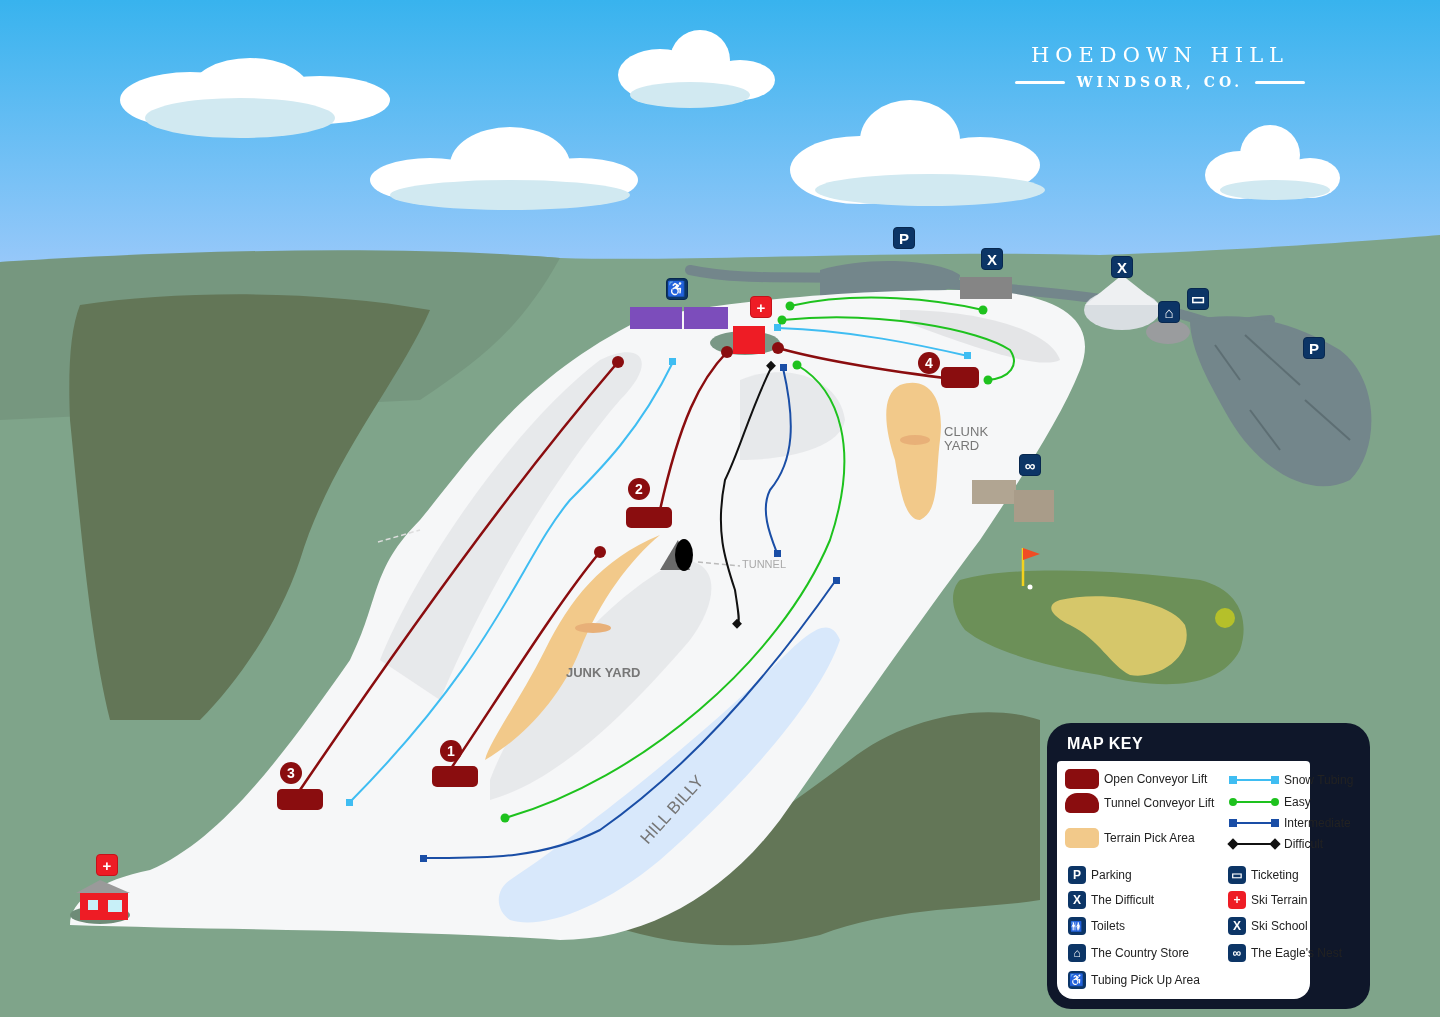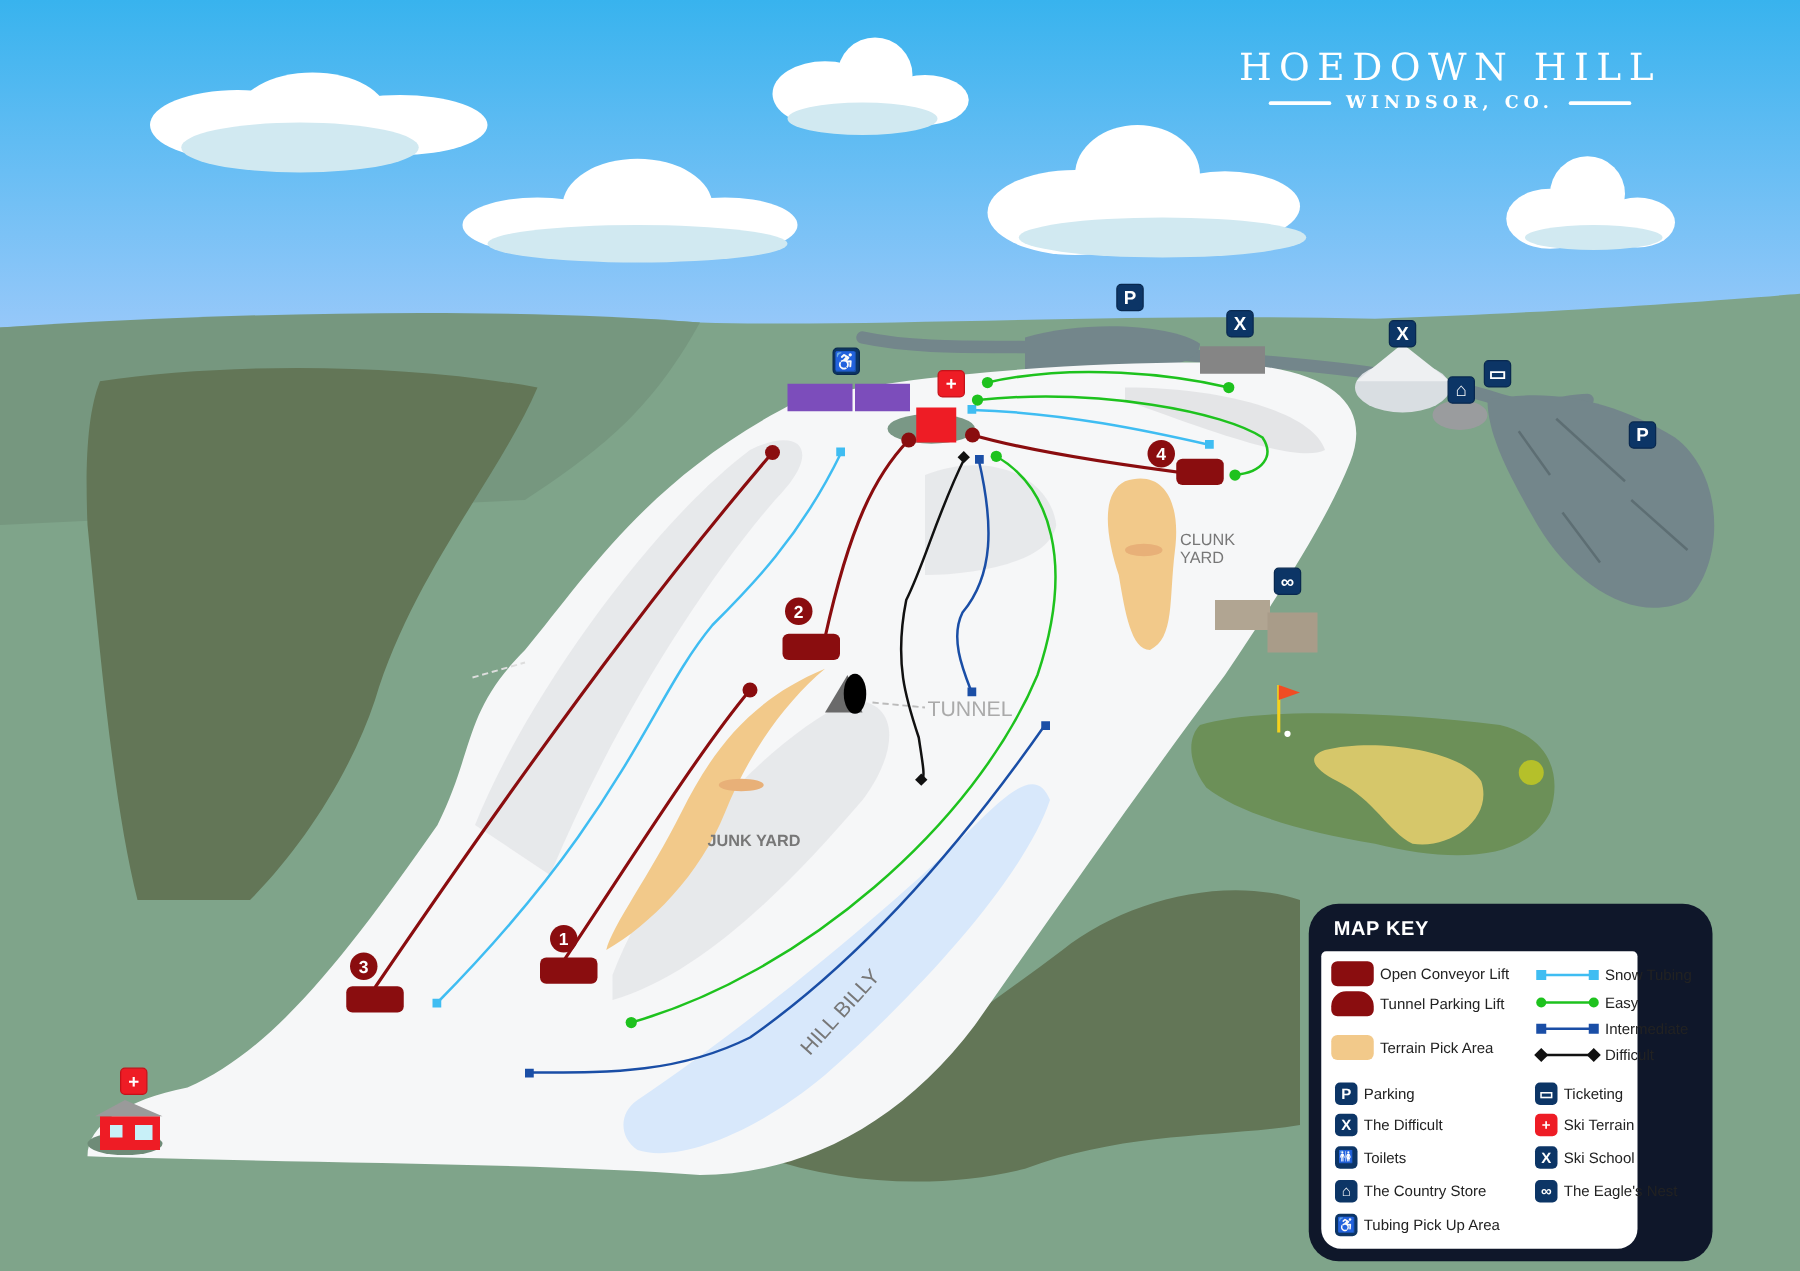--- a/index.html
+++ b/index.html
@@ -1,20 +1,20 @@
 <!DOCTYPE html>
 <html><head>
 <meta charset="utf-8">
 <style>
   html, body { margin: 0; padding: 0; }
   body { width: 1440px; height: 1017px; overflow: hidden; font-family: "Liberation Sans", sans-serif; background: #7a9d83; }
   #stage { position: relative; width: 1440px; height: 1017px; overflow: hidden; }
   #map-svg { position: absolute; left: 0; top: 0; width: 1440px; height: 1017px; }
   .title-block { position: absolute; left: 960px; top: 38px; width: 400px; text-align: center; color: #ffffff; }
-  .title-main { font-family: "DejaVu Serif", serif; font-size: 30px; letter-spacing: 6px; line-height: 34px; }
+  .title-main { font-family: "DejaVu Serif", serif; font-size: 21px; letter-spacing: 6px; line-height: 34px; }
   .title-sub { font-family: "DejaVu Serif", serif; font-weight: bold; font-size: 14px; letter-spacing: 4px; margin-top: 2px; display: flex; align-items: center; justify-content: center; gap: 12px; }
   .title-sub .rule { display: inline-block; width: 50px; height: 3px; background: #ffffff; border-radius: 2px; }
 
   .poi { position: absolute; width: 22px; height: 22px; border-radius: 4px; background: #0c3566; color: #fff; display: flex; align-items: center; justify-content: center; font-size: 15px; font-weight: bold; box-sizing: border-box; border: 1px solid #08284f; }
   .poi.red { background: #ee1c25; border-color: #c4121a; }
   .lift-badge { position: absolute; width: 46px; height: 21px; background: #8a0d0f; border-radius: 5px; }
   .lift-num { position: absolute; width: 22px; height: 22px; border-radius: 50%; background: #8a0d0f; color: #fff; font-weight: bold; font-size: 14px; display: flex; align-items: center; justify-content: center; }
   .map-label { position: absolute; color: #777; font-size: 13px; white-space: nowrap; }
 
   .key { position: absolute; left: 1047px; top: 723px; width: 323px; height: 286px; background: #0f172a; border-radius: 24px; box-sizing: border-box; }
@@ -198,21 +198,21 @@
   <div class="title-sub">
     <span class="rule"></span>
     <span>WINDSOR, CO.</span>
     <span class="rule"></span>
   </div>
 </div>
 
 <div class="map-label" style="left:566px; top:665px;font-weight:bold;">JUNK YARD</div>
 <div class="map-label" style="left:944px; top:424px;">CLUNK</div>
 <div class="map-label" style="left:944px; top:438px;">YARD</div>
-<div class="map-label" style="left:742px; top:558px; font-size:17px; color:#aaa;">TUNNEL</div>
+<div class="map-label" style="left:742px; top:558px; font-size:11px; color:#aaa;">TUNNEL</div>
 <div class="map-label" style="left:630px; top:800px; font-size:17px; transform:rotate(-48deg);">HILL BILLY</div>
 
 <div class="lift-num" style="left:440px; top:740px;">1</div>
 <div class="lift-badge" style="left:432px; top:766px;"></div>
 <div class="lift-num" style="left:628px; top:478px;">2</div>
 <div class="lift-badge" style="left:626px; top:507px;"></div>
 <div class="lift-num" style="left:280px; top:762px;">3</div>
 <div class="lift-badge" style="left:277px; top:789px;"></div>
 <div class="lift-num" style="left:918px; top:352px;">4</div>
 <div class="lift-badge" style="left:941px; top:367px; width:38px;"></div>
@@ -230,21 +230,21 @@
 
 <div class="key">
   <div class="key-title">MAP KEY</div>
   <div class="key-body">
     <div class="k-item" style="left:8px; top:8px;">
       <span class="k-sw-lift"></span>
       <span>Open Conveyor Lift</span>
     </div>
     <div class="k-item" style="left:8px; top:32px;">
       <span class="k-sw-lift" style="border-radius:12px 12px 5px 5px;"></span>
-      <span>Tunnel Parking Lift</span>
+      <span>Tunnel Conveyor Lift</span>
     </div>
     <div class="k-item" style="left:8px; top:67px;">
       <span class="k-sw-park"></span>
       <span>Terrain Pick Area</span>
     </div>
 
     <div class="k-item" style="left:172px; top:12px;">
       <span class="k-line">
             <span class="bar" style="background:#3fbdf2"></span>
             <span class="end" style="left:0;background:#3fbdf2"></span>

